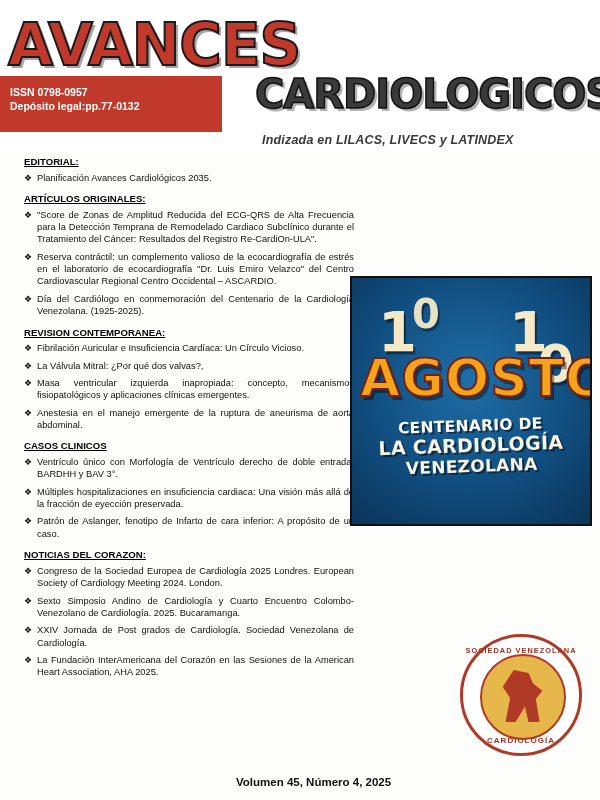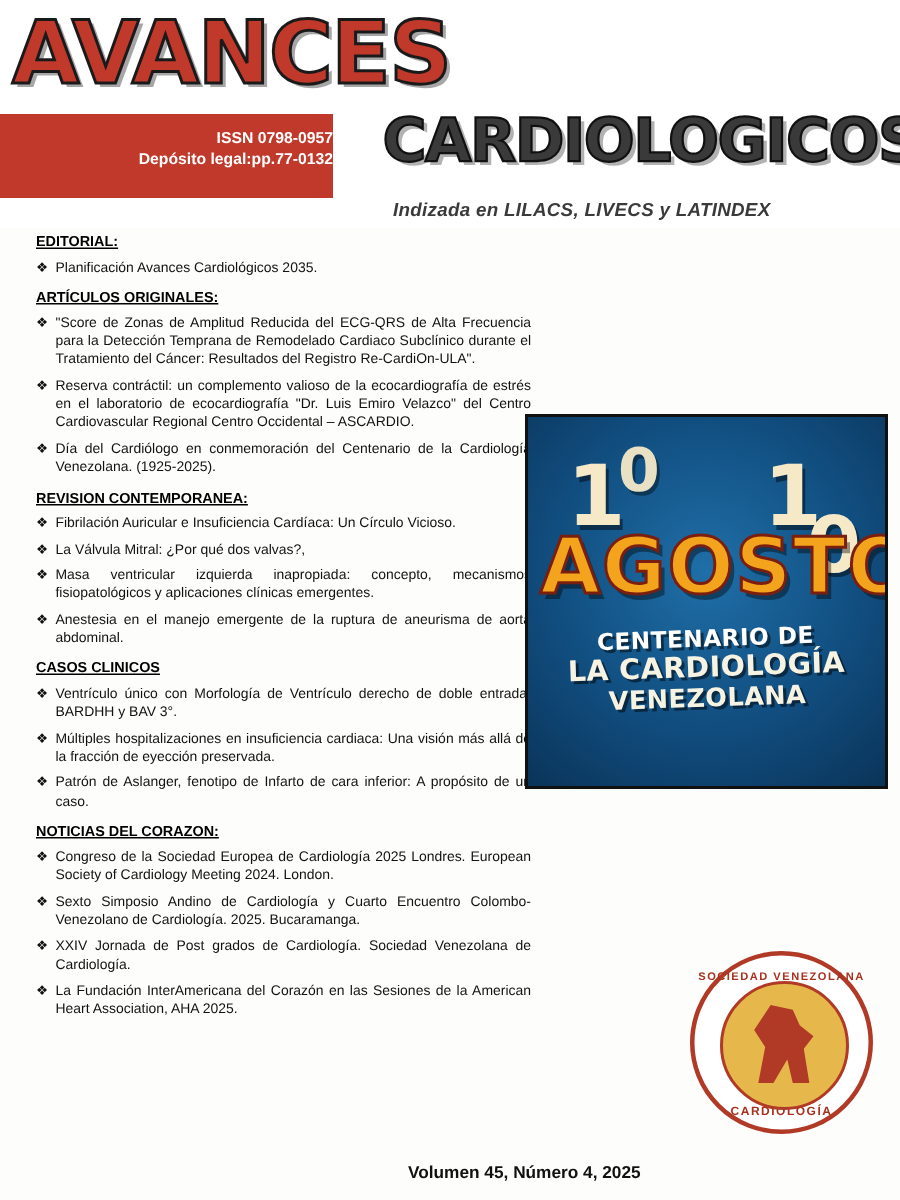--- a/index.html
+++ b/index.html
@@ -25,21 +25,21 @@
   
   .masthead {
     position: relative;
     height: 152px;
     background: #ffffff;
     overflow: hidden;
   }
   .avances {
     position: absolute;
     left: 8px;
-    top: 6px;
+    top: 16px;
     font-family: "DejaVu Sans", sans-serif;
     font-weight: bold;
     font-size: 58px;
     letter-spacing: -1px;
     color: #c0392b;
     -webkit-text-stroke: 2px #1a1a1a;
     text-shadow: 3px 3px 0 rgba(0,0,0,0.35);
     line-height: 1;
   }
   .cardiologicos {
@@ -55,21 +55,20 @@
     text-shadow: 3px 3px 0 rgba(0,0,0,0.3);
     line-height: 1;
   }
   .redbar {
     position: absolute;
     left: 0;
     top: 76px;
     width: 222px;
     height: 56px;
     background: #c0392b;
-    text-align: right;
   }
   .redbar .issn, .redbar .deposito {
     color: #ffffff;
     font-size: 10.5px;
     font-weight: bold;
     margin-left: 10px;
     line-height: 1.35;
   }
   .redbar .issn { padding-top: 9px; }
   .subt1, .subt2 {
@@ -256,21 +255,20 @@
   }
 
   
   .footer-vol {
     position: absolute;
     left: 236px;
     bottom: 12px;
     font-size: 11.5px;
     font-weight: bold;
     color: #111;
-    margin-left: 36px;
   }
 </style>
 </head>
 <body>
 
 <div class="page">
 
   <div class="masthead">
     <div class="avances">AVANCES</div>
     <div class="redbar">

